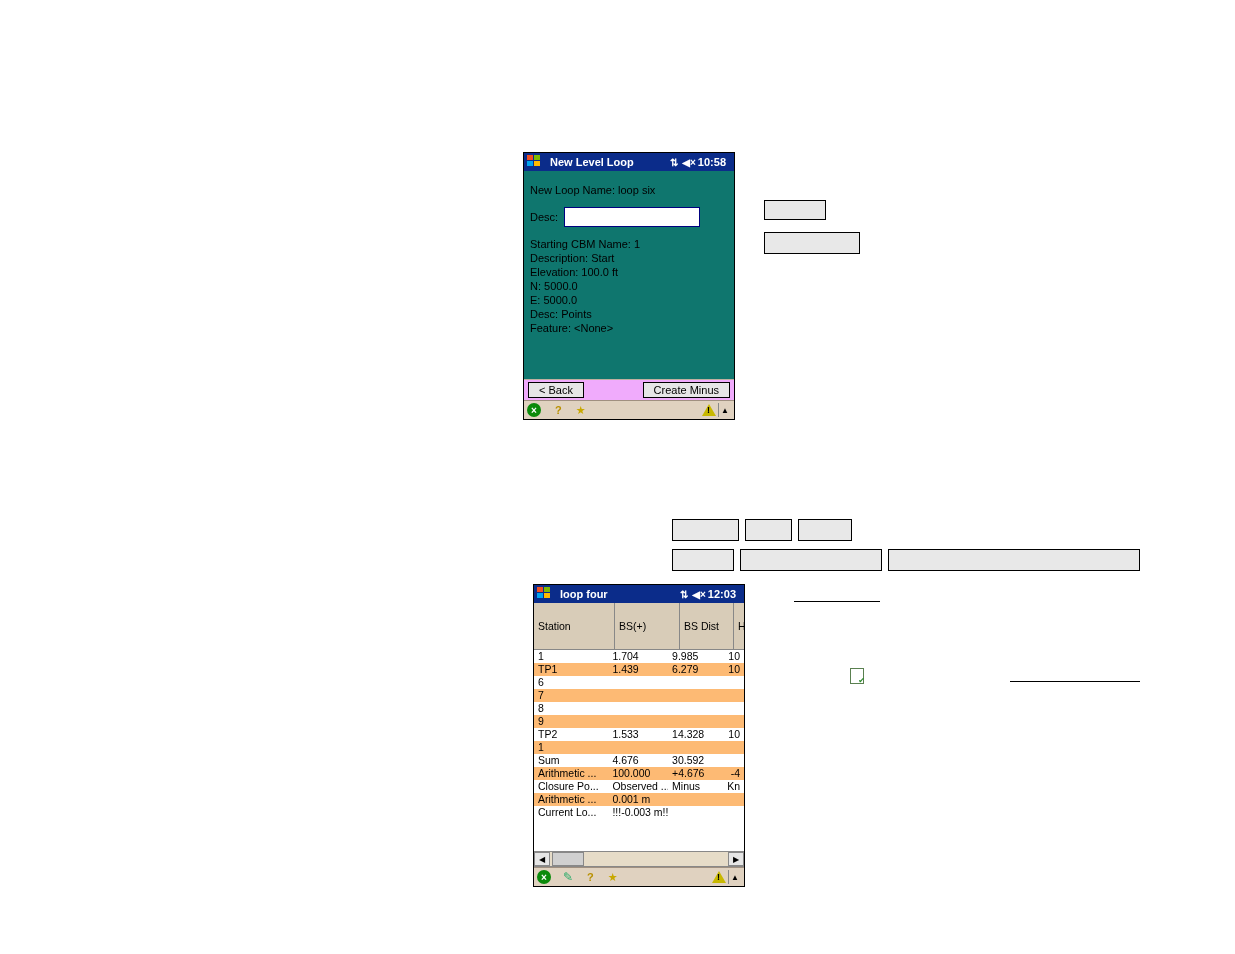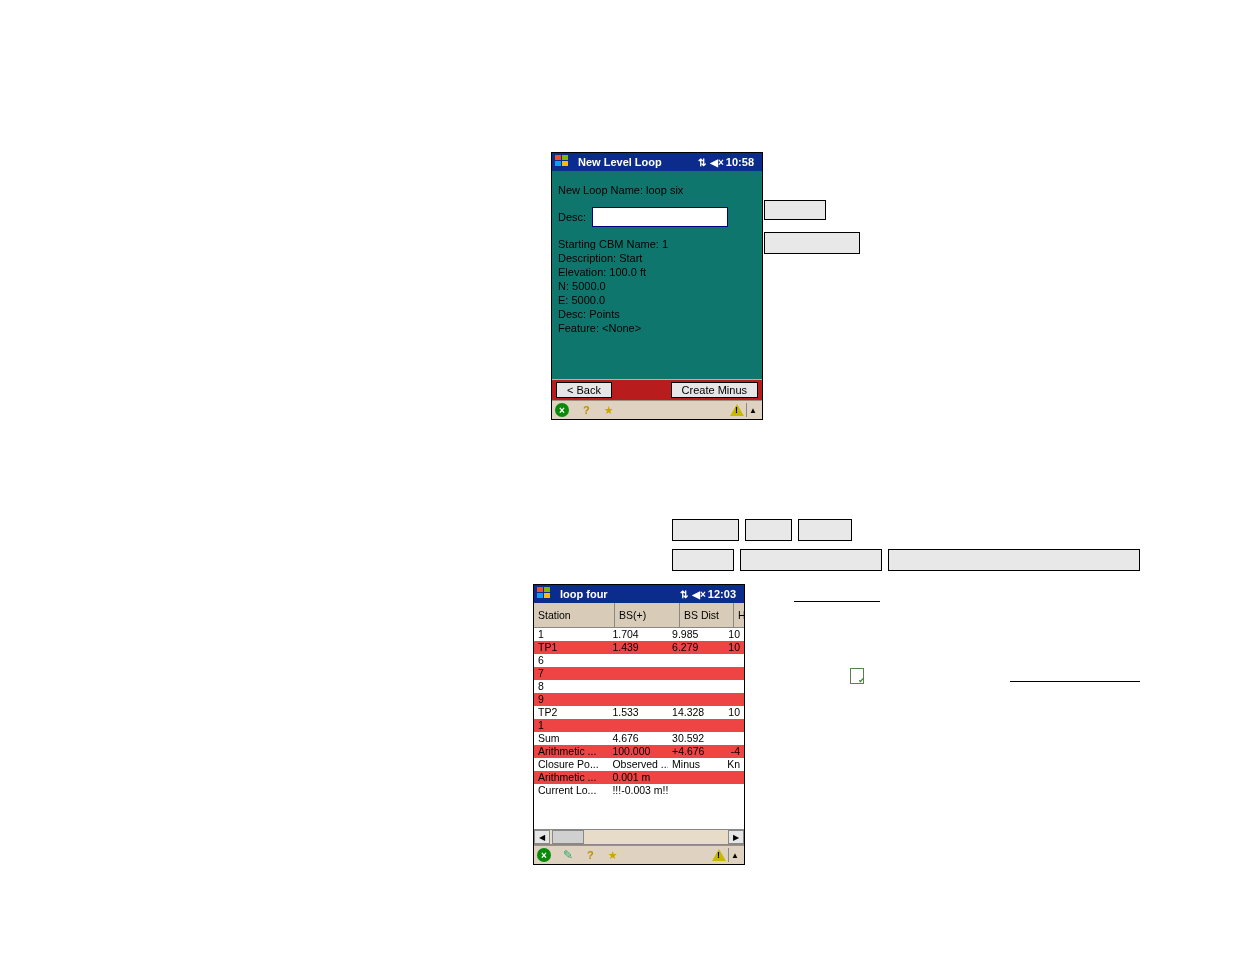--- a/index.html
+++ b/index.html
@@ -63,21 +63,21 @@
   .desc-input {
     border:1px solid #000080;
     height:16px;
     width:130px;
     margin-left:6px;
     background:#fff;
   }
   .button-row {
     display:flex;
     justify-content:space-between;
-    background:#b91c1c;
+    background:#f0abfc;
     padding:2px 4px;
     border-top:1px solid #c0b0a0;
   }
   .btn {
     border:1px solid #000;
     background:#e6e6e6;
     font-size:11px;
     padding:1px 10px;
     cursor:pointer;
   }
@@ -115,24 +115,24 @@
   }
   .tb-up::before{content:"▲";font-size:8px;color:#000;}
 
   
   .grid-header {
     display:flex;
     background:#d8ccb8;
     border-bottom:1px solid #888;
     font-size:10.5px;
   }
-  .gh-cell { border-right:1px solid #888; padding:6px 4px; }
+  .gh-cell { border-right:1px solid #888; padding:17px 4px; }
   .grid-body { font-size:10.5px; }
   .grow { display:flex; height:13px; border-bottom:0; }
-  .grow.alt { background:#ef4444; }
+  .grow.alt { background:#fdba74; }
   .gcell { padding:0 4px; overflow:hidden; white-space:nowrap; }
   .c-station { width:72px; }
   .c-bs { width:56px; }
   .c-bsdist { width:45px; text-align:left;}
   .c-hi { width:20px; text-align:right; overflow:hidden;}
 
   .hscroll {
     height:14px; background:#e6dcc8; display:flex;align-items:center;
     border-top:1px solid #888; border-bottom:1px solid #888;
   }
@@ -156,21 +156,21 @@
   }
   .mini-icon {
     position:absolute;
     width:12px;height:14px;border:1px solid #5a8050;background:#fff;
   }
   .mini-icon::after{content:"✔";position:absolute;font-size:8px;color:#2a8a2a;right:-2px;bottom:-2px;}
 </style>
 </head>
 <body>
 
-<div class="pda-window" style="left:551px; top:152px;">
+<div class="pda-window" style="left:523px; top:152px;">
   <div class="titlebar">
     <span class="win-flag">
       <span class="q r1"></span>
         <span class="q r2"></span>
         <span class="q r3"></span>
         <span class="q r4"></span>
     </span>
     <span class="title-text">New Level Loop</span>
     <span class="title-spacer"></span>
     <span class="conn-icon"></span>

